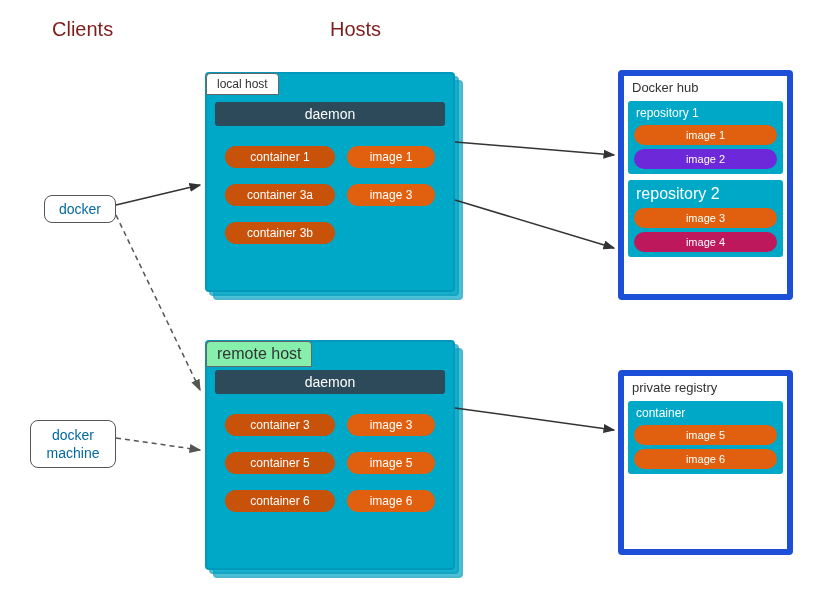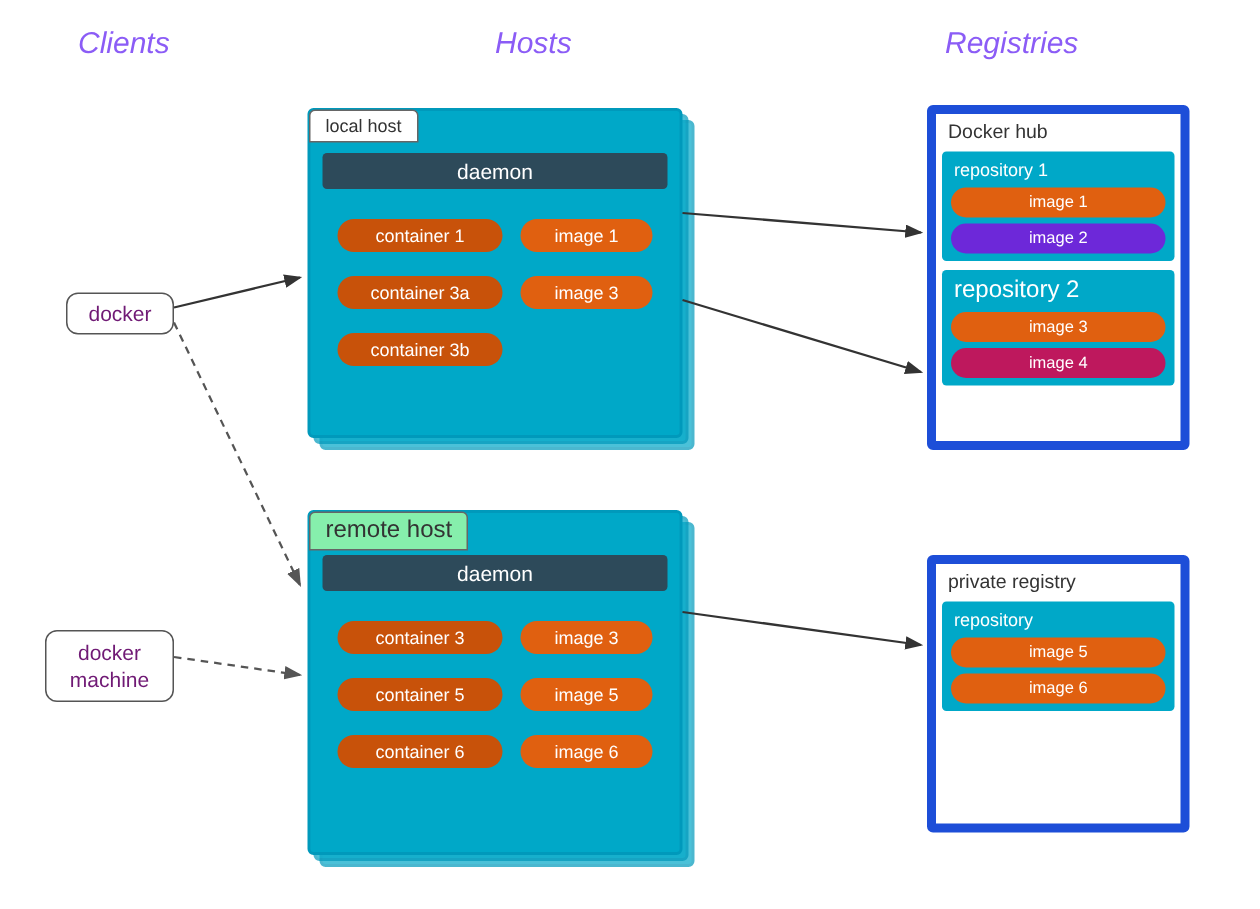--- a/index.html
+++ b/index.html
@@ -17,34 +17,33 @@
       position: relative;
       width: 840px;
       height: 606px;
     }
 
     
     .col-header {
       position: absolute;
       font-size: 20px;
       font-weight: 300;
-      color: #8b5cf6;
+      color: #7f1d1d;
       top: 18px;
-      font-style: italic;
     }
 
     
     .client-box {
       position: absolute;
       border: 1.5px solid #555;
       border-radius: 8px;
       background: #fff;
       padding: 5px 14px;
       font-size: 14px;
-      color: #701a75;
+      color: #0369a1;
     }
 
     
     .host-panel {
       position: absolute;
       background: #00a8c8;
       border: 2px solid #0099bb;
       border-radius: 4px;
     }
 
@@ -106,21 +105,20 @@
       border-radius: 4px;
     }
   </style>
 </head>
 <body>
 
 <div class="diagram-container">
 
   <div class="col-header" style="left:52px;">Clients</div>
   <div class="col-header" style="left:330px;text-align:right;">Hosts</div>
-  <div class="col-header" style="left:630px;">Registries</div>
 
   <div class="client-box" style="left:44px; top:195px; width:72px; text-align:center;">docker</div>
 
   <div class="client-box" style="left:30px; top:420px; width:86px; text-align:center; line-height:1.3;">docker<br>machine</div>
 
   <div class="host-shadow" style="left:205px; top:72px; width:250px; height:220px; transform: translate(8px,8px);"></div>
   <div class="host-shadow" style="left:205px; top:72px; width:250px; height:220px; transform: translate(4px,4px);"></div>
 
   <div class="host-panel" style="left:205px; top:72px; width:250px; height:220px;">
 
@@ -171,21 +169,21 @@
     <div style="background:#00a8c8; margin:0 4px 4px 4px; border-radius:3px; padding:5px 6px;">
       <div style="font-size:16px; color:#fff; margin-bottom:5px; padding-left:2px;">repository 2</div>
       <div style="background:#e06010; color:#fff; border-radius:14px; font-size:11px; text-align:center; padding:4px 6px; margin-bottom:4px;">image 3</div>
       <div style="background:#be185d; color:#fff; border-radius:14px; font-size:11px; text-align:center; padding:4px 6px;">image 4</div>
     </div>
   </div>
 
   <div class="registry-outer" style="left:618px; top:370px; width:175px; height:185px;">
     <div style="font-size:13px; color:#333; padding:4px 8px 6px 8px;">private registry</div>
     <div style="background:#00a8c8; margin:0 4px 4px 4px; border-radius:3px; padding:5px 6px;">
-      <div style="font-size:12px; color:#fff; margin-bottom:5px; padding-left:2px;">repository</div>
+      <div style="font-size:12px; color:#fff; margin-bottom:5px; padding-left:2px;">container</div>
       <div style="background:#e06010; color:#fff; border-radius:14px; font-size:11px; text-align:center; padding:4px 6px; margin-bottom:4px;">image 5</div>
       <div style="background:#e06010; color:#fff; border-radius:14px; font-size:11px; text-align:center; padding:4px 6px;">image 6</div>
     </div>
   </div>
 
   <svg class="arrows-svg">
     <defs>
       <marker id="arrowhead" markerWidth="8" markerHeight="6" refX="7" refY="3" orient="auto">
         <polygon points="0 0, 8 3, 0 6" fill="#333"></polygon>
       </marker>

